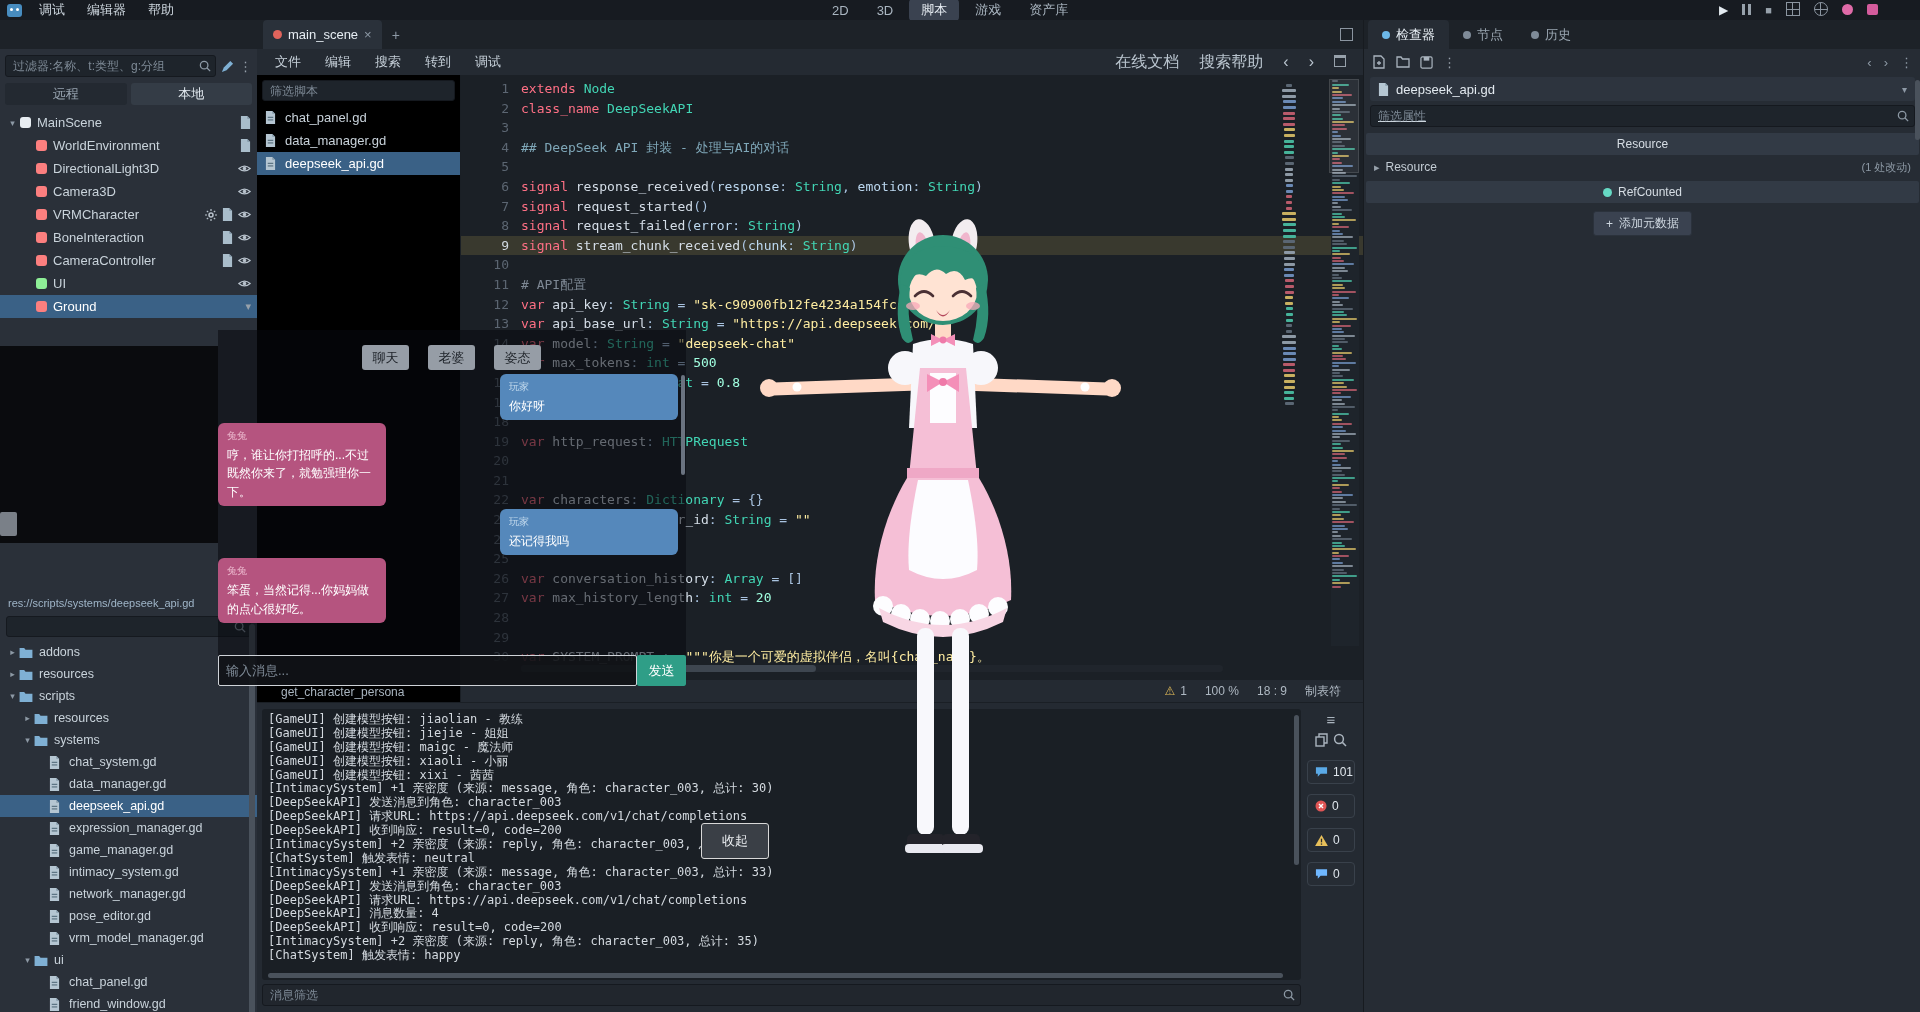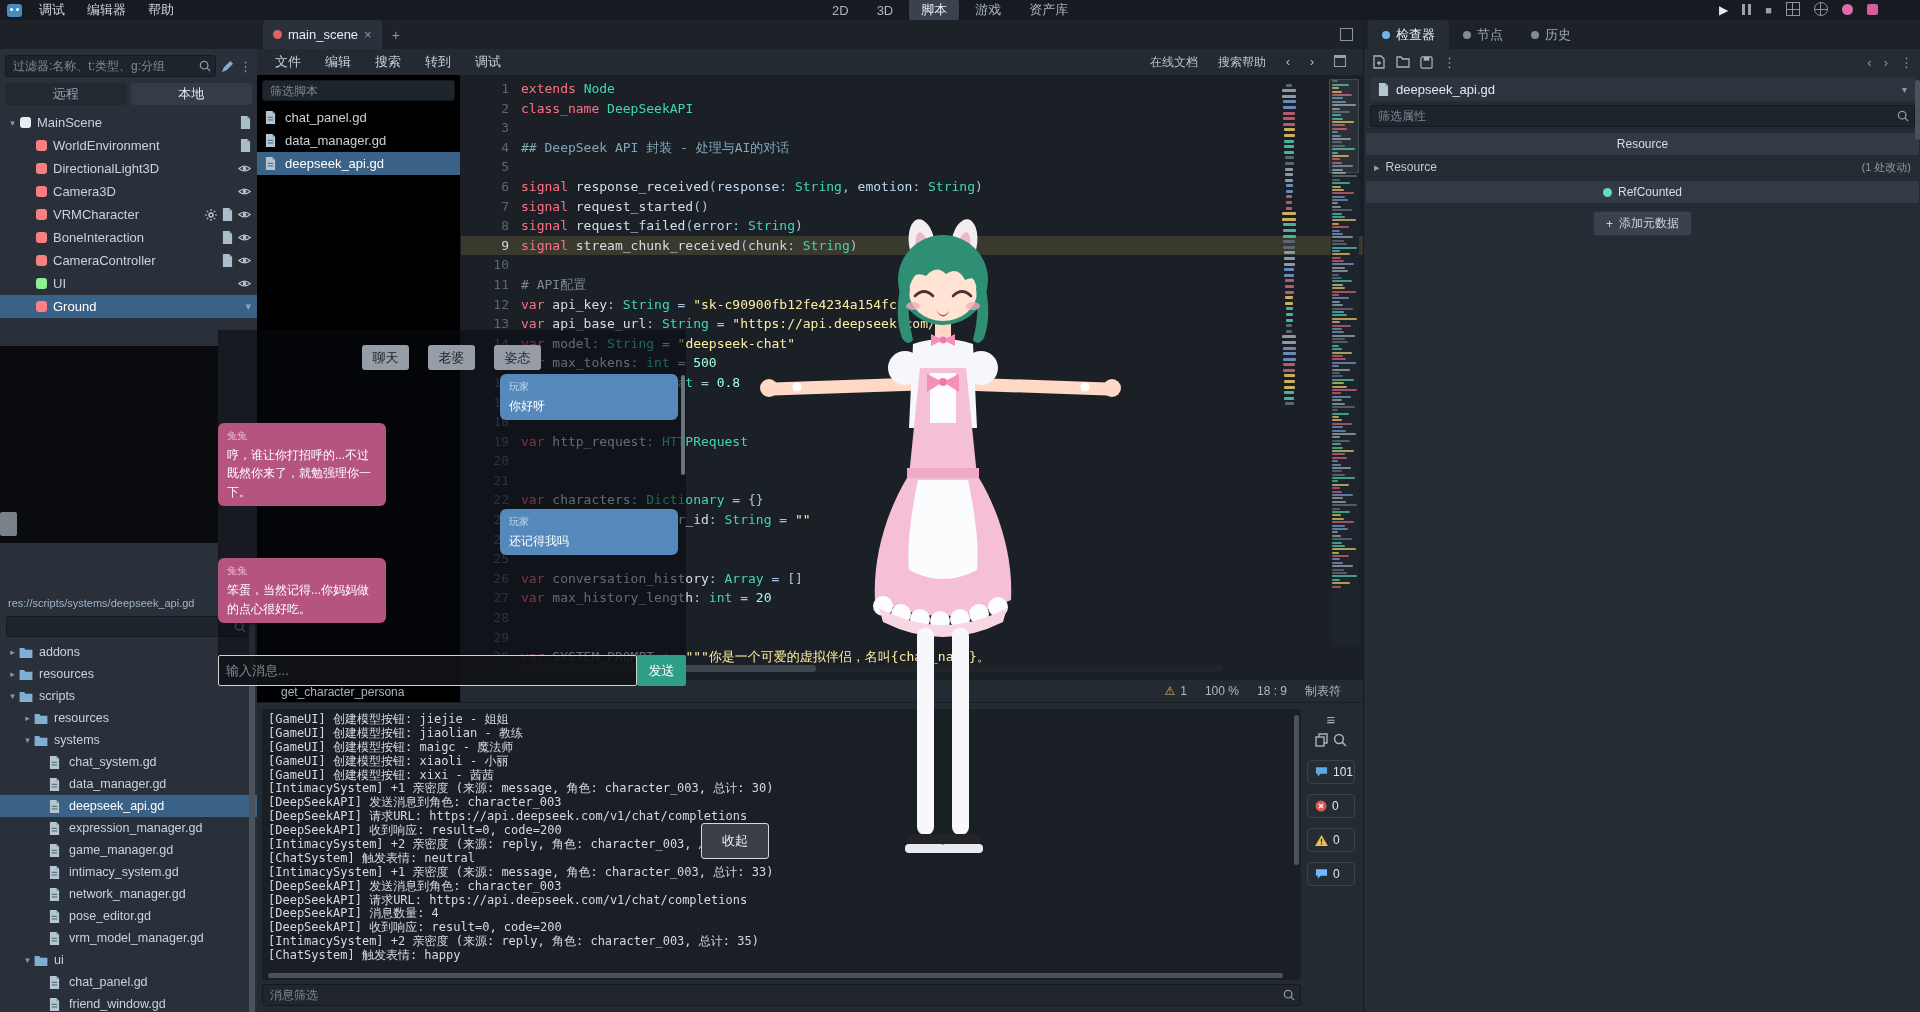--- a/index.html
+++ b/index.html
@@ -29,21 +29,21 @@
   .srow{display:flex;align-items:center;height:23px;font-size:13px;color:#c9d3db;white-space:nowrap;}
   .srow.sel{background:#3a6186;color:#fff;}
   .arrow{width:13px;color:#8d99a5;font-size:9px;text-align:center;flex:0 0 auto;}
   .nicon{width:11px;height:11px;border-radius:3px;margin:0 6px 0 1px;flex:0 0 auto;}
   .rowicons{margin-left:auto;display:flex;gap:5px;padding-right:6px;align-items:center;}
   .fico{width:15px;margin-right:5px;display:inline-flex;flex:0 0 auto;}
   
   .scenetab{display:inline-flex;align-items:center;gap:6px;height:29px;padding:0 10px;background:#2a313a;border-radius:4px 4px 0 0;color:#e6edf3;}
   .reddot{width:9px;height:9px;border-radius:50%;background:#e0645c;}
   .smenu{padding:0 12px;color:#c6d0d9;}
-  .topbtn{color:#b9c4ce;padding:0 9px;font-size:12px;}
+  .topbtn{color:#b9c4ce;padding:0 9px;font-size:16px;}
   .crow{display:flex;height:19.6px;line-height:19.6px;font-family:"DejaVu Sans Mono",monospace;font-size:13px;white-space:pre;}
   .crow.hl{background:rgba(219,195,94,0.16);}
   .gut{width:48px;text-align:right;padding-right:12px;color:#5c6672;flex:0 0 auto;}
   .crow.hl .gut{color:#cfd8e1;}
   .c-kw{color:#ff7085;} .c-ty{color:#42d6b5;} .c-st{color:#ffeda1;} .c-nu{color:#a1ffe0;}
   .c-cm{color:#7d8793;} .c-dc{color:#7fa7b8;} .c-sy{color:#a9c3e0;} .c-tx{color:#d5dee8;} .c-me{color:#bcd8f0;}
   .mm{height:2px;margin:1.4px 0 0 1px;border-radius:1px;}
   .mk{height:3px;margin:2.6px auto 0;width:10px;border-radius:1px;}
   .statusitem{color:#aeb8c2;font-size:12px;margin-left:18px;display:inline-flex;gap:5px;align-items:center;}
   .logline{font-family:"DejaVu Sans Mono",monospace;font-size:12px;color:#d4dae0;height:13.9px;line-height:13.9px;white-space:pre;}
@@ -792,22 +792,22 @@
           <span>1</span>
         </span>
       <span class="statusitem">100 %</span>
       <span class="statusitem">18 : 9</span>
       <span class="statusitem">制表符</span>
     </div>
 
     <div class="abs" style="left:0;top:682px;right:0;bottom:0;background:#242a32;border-top:1px solid #1a1f25">
       <div class="abs" style="left:5px;top:6px;right:62px;bottom:32px;background:#1a1f25;border-radius:3px;overflow:hidden">
         <div id="log-lines" style="padding:4px 0 0 6px">
+            <div class="logline">[GameUI] 创建模型按钮: jiaolian - 教练</div>
             <div class="logline">[GameUI] 创建模型按钮: jiejie - 姐姐</div>
-            <div class="logline">[GameUI] 创建模型按钮: jiaolian - 教练</div>
             <div class="logline">[GameUI] 创建模型按钮: maigc - 魔法师</div>
             <div class="logline">[GameUI] 创建模型按钮: xiaoli - 小丽</div>
             <div class="logline">[GameUI] 创建模型按钮: xixi - 茜茜</div>
             <div class="logline">[IntimacySystem] +1 亲密度 (来源: message, 角色: character_003, 总计: 30)</div>
             <div class="logline">[DeepSeekAPI] 发送消息到角色: character_003</div>
             <div class="logline">[DeepSeekAPI] 请求URL: https://api.deepseek.com/v1/chat/completions</div>
             <div class="logline">[DeepSeekAPI] 收到响应: result=0, code=200</div>
             <div class="logline">[IntimacySystem] +2 亲密度 (来源: reply, 角色: character_003, 总计: 32)</div>
             <div class="logline">[ChatSystem] 触发表情: neutral</div>
             <div class="logline">[IntimacySystem] +1 亲密度 (来源: message, 角色: character_003, 总计: 33)</div>
@@ -915,21 +915,21 @@
     </div>
     <div class="row" style="height:24px;margin:2px 6px;background:#2d343e;border-radius:3px;padding:0 8px;gap:7px">
       <svg width="11" height="13" viewBox="0 0 12 14">
           <path d="M1 0 h7 l3 3 v11 H1 Z" fill="#b5c6d2"></path>
           <path d="M8 0 v3 h3 Z" fill="#8399a8"></path>
         </svg>
       <span style="color:#e2e9ef">deepseek_api.gd</span>
       <span style="margin-left:auto;color:#8d99a5;font-size:10px">▾</span>
     </div>
     <div style="position:relative;margin:4px 6px 6px 6px">
-      <input style="width: 100%; height: 22px; box-sizing: border-box;" placeholder="筛选属性">
+      <input style="width: 100%; height: 22px; box-sizing: border-box; text-decoration: underline;" placeholder="筛选属性">
       <svg width="12" height="12" viewBox="0 0 14 14" style="position:absolute;right:6px;top:5px">
           <circle cx="6" cy="6" r="4.4" fill="none" stroke="#8d99a5" stroke-width="1.5"></circle>
           <path d="M9.4 9.4 L13 13" stroke="#8d99a5" stroke-width="1.5"></path>
         </svg>
     </div>
     <div class="cat" style="margin:0 2px">
         <span>Resource</span>
       </div>
     <div class="row" style="height:24px;padding:0 10px">
       <span class="glyph" style="margin-right:6px">▸</span>

